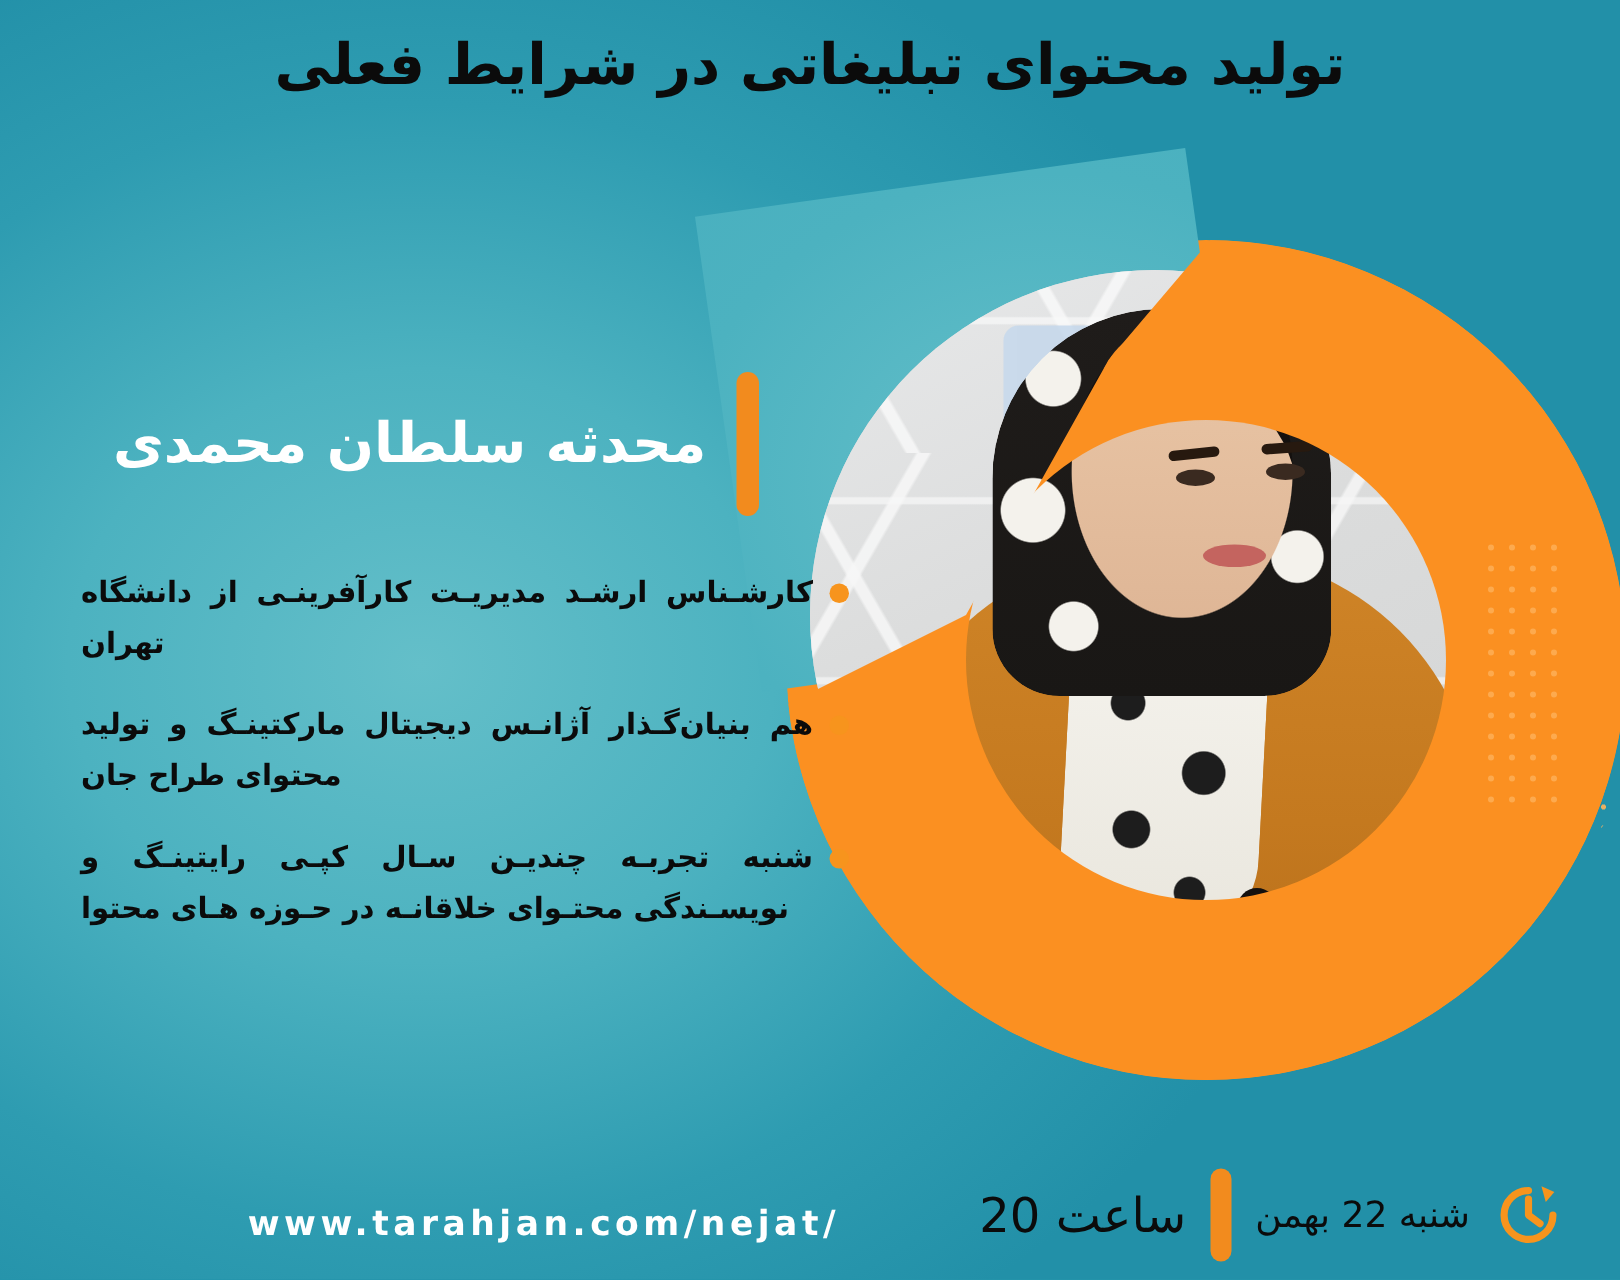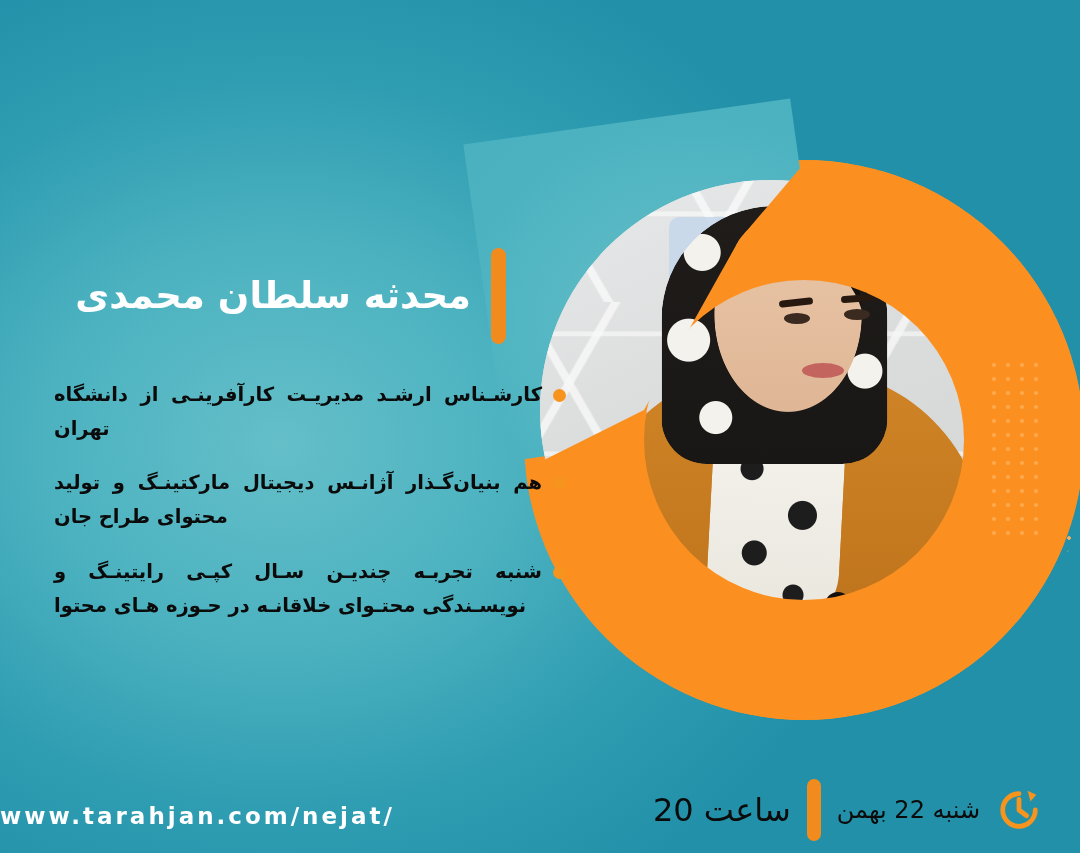--- a/index.html
+++ b/index.html
@@ -251,21 +251,21 @@
     margin-right:38px;
     direction:rtl;
   }
   .clock-icon{width:46px;height:46px;flex:0 0 auto;}
   .date-text{color:#0b0b0b;font-weight:normal;font-size:24px;white-space:nowrap;}
   .time-bar{width:14px;height:62px;border-radius:7px;background:#f28b1e;flex:0 0 auto;}
   .time-text{color:#0b0b0b;font-weight:normal;font-size:32px;white-space:nowrap;}
   .url-text{
     position:absolute;
     left:0;right:520px;bottom:24px;
-    text-align:left;
+    text-align:right;
     color:#ffffff;
     font-weight:bold;
     font-size:23px;
     letter-spacing:3px;
     direction:ltr;
   }
 </style>
 </head>
 <body>
 
@@ -370,20 +370,21 @@
             <circle cx="512" cy="359" r="2"></circle>
           <circle cx="470" cy="373" r="2"></circle>
             <circle cx="484" cy="373" r="2"></circle>
             <circle cx="498" cy="373" r="2"></circle>
             <circle cx="512" cy="373" r="2"></circle>
         </g>
       </g>
     </svg>
   </div>
 
+  <div class="title">تولید محتوای تبلیغاتی در شرایط فعلی</div>
 
   <div class="name-row">
     <span class="name-bar"></span>
     <span class="name-text">محدثه سلطان محمدی</span>
   </div>
 
   <div class="bullets">
     <div class="bullet">
       <span class="dot"></span>
       <span>کارشـناس ارشـد مدیریـت کارآفرینـی از دانشگاه تهران</span>

